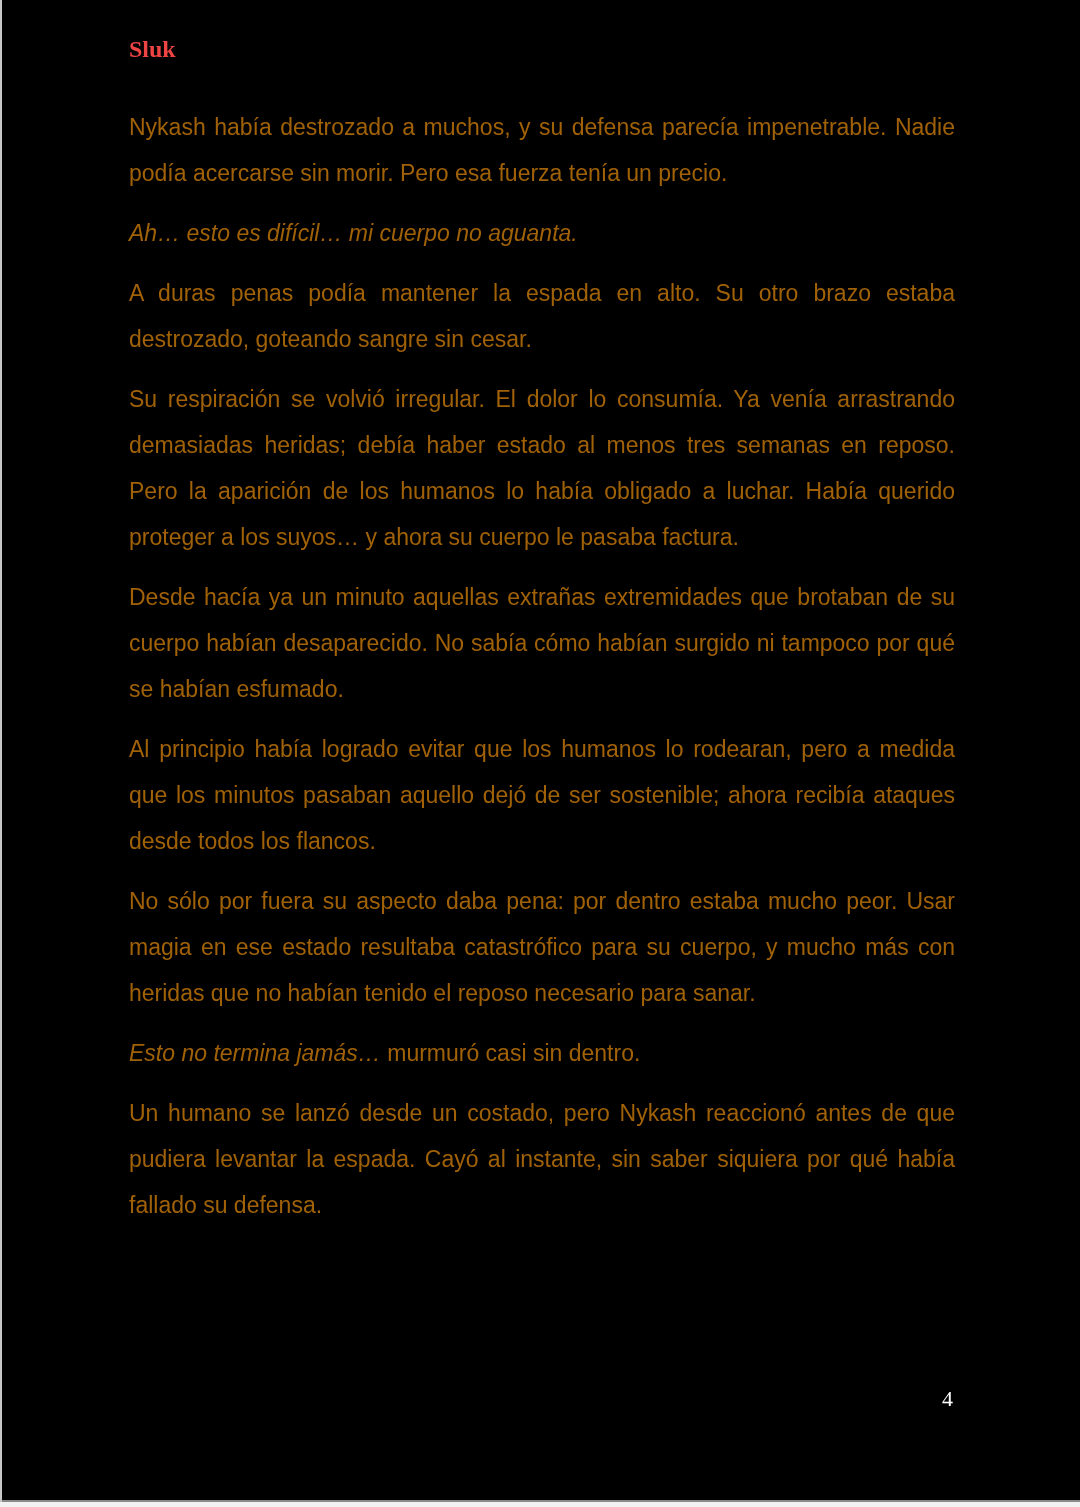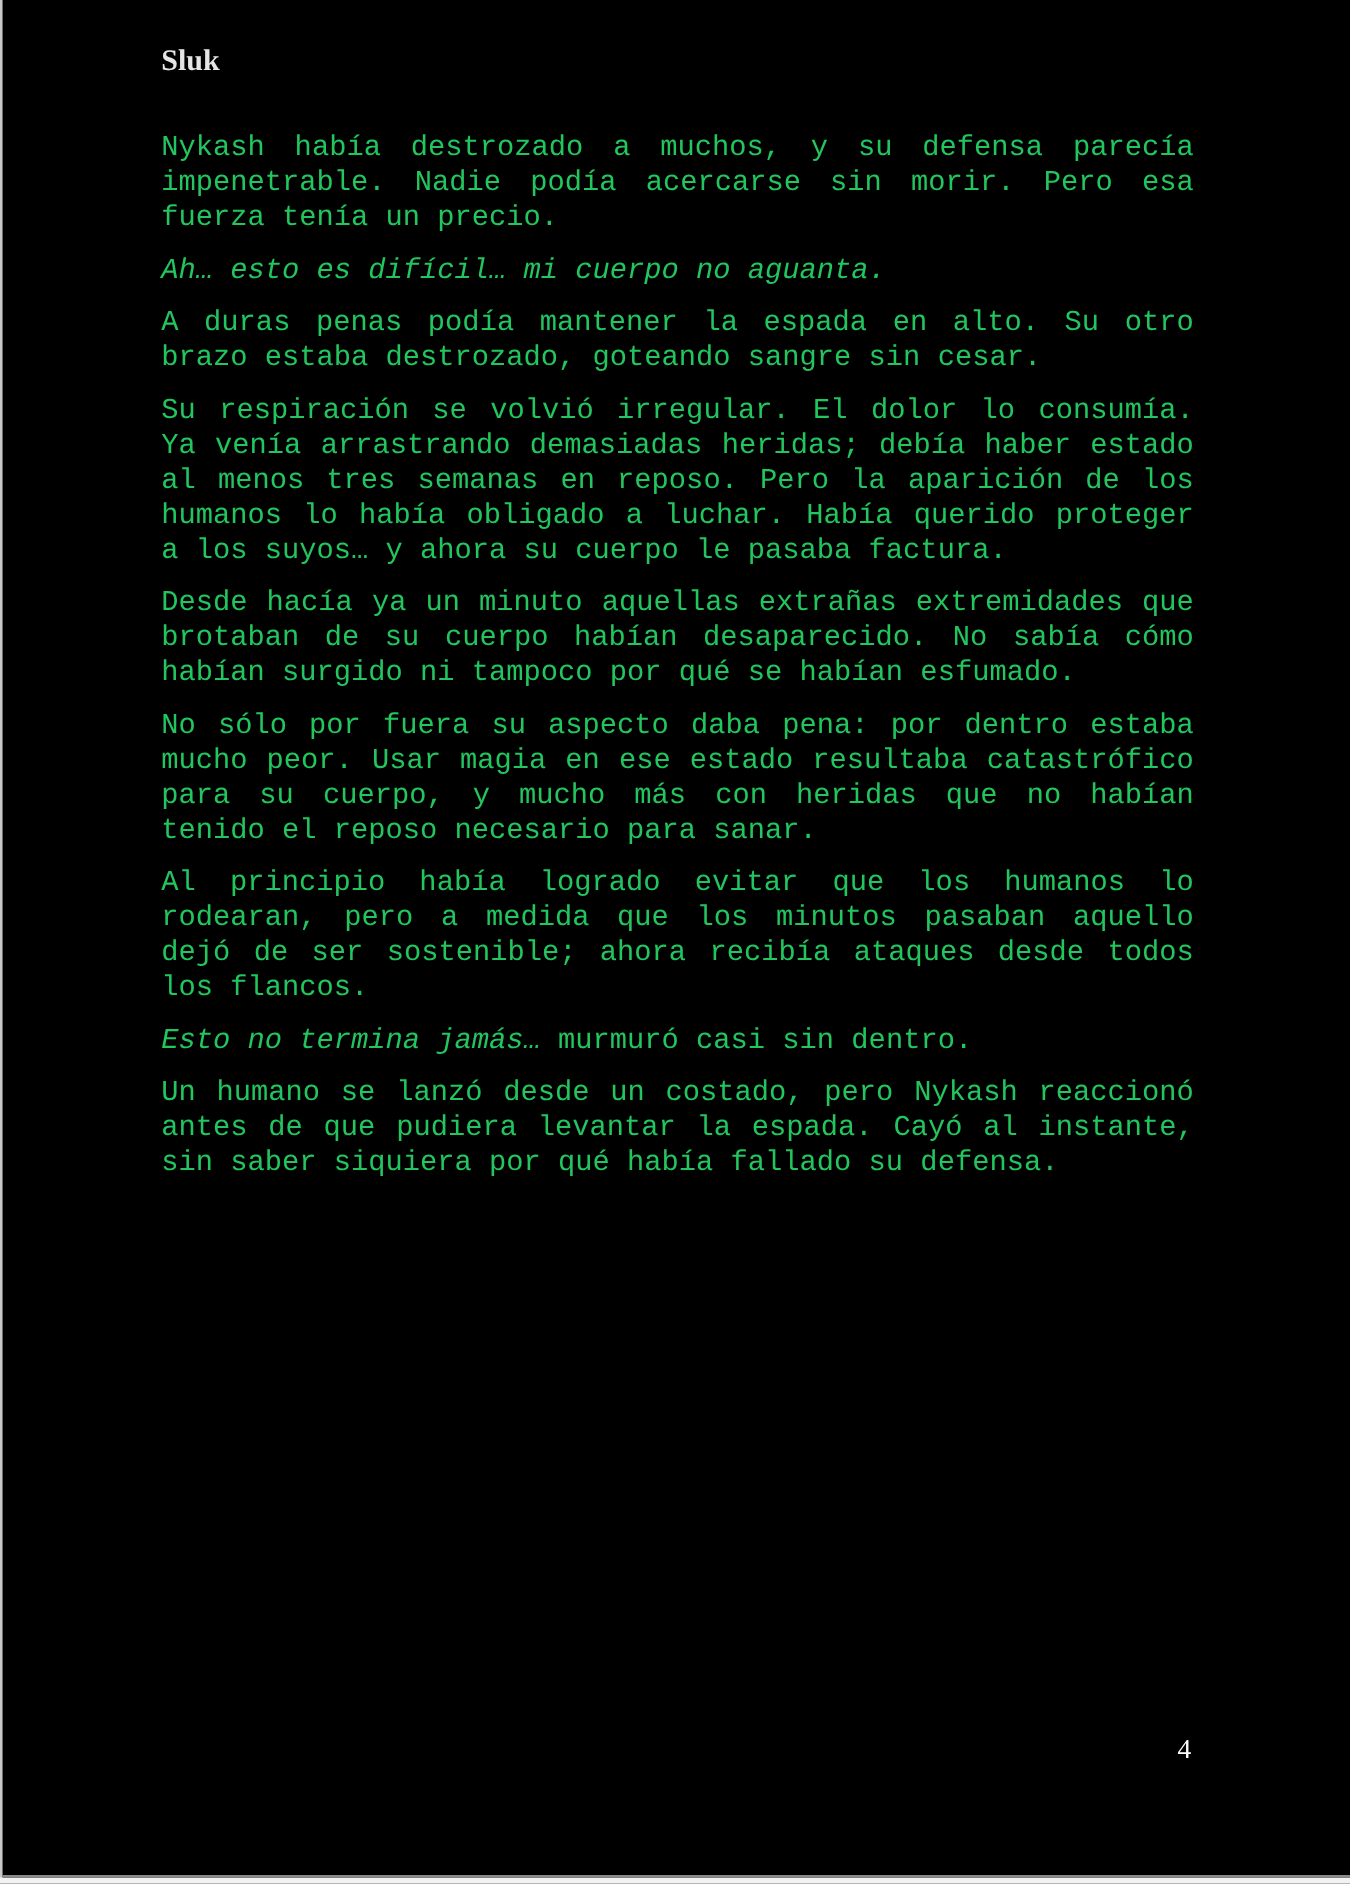--- a/index.html
+++ b/index.html
@@ -13,26 +13,26 @@
       background: #000;
       border-bottom: 2px solid #8a8a8a;
     }
     .left-edge {
       position: absolute; left: 0; top: 0; width: 2px; height: 1502px;
       background: #c8c8c8;
     }
     .header {
       position: absolute; left: 127px; top: 36px;
       font-family: "Liberation Serif", serif; font-weight: bold;
-      font-size: 24px; color: #e5e5e5; margin: 0;
+      font-size: 24px; color: #ef4444; margin: 0;
     }
     .body {
       position: absolute; left: 127px; top: 104px; width: 826px;
-      font-family: Liberation Mono, monospace;
-      font-size: 23px; line-height: 28px; color: #22c55e;
+      font-family: Liberation Sans, sans-serif;
+      font-size: 23px; line-height: 46px; color: #a16207;
     }
     .body p { margin: 0 0 14px 0; text-align: justify; }
     .body p.last-line-left { text-align: left; }
     .it { font-style: italic; text-align: right; }
     .page-number {
       position: absolute; left: 940px; top: 1386px;
       font-family: "Liberation Serif", serif; font-size: 22px; color: #fff;
     }
   </style>
 </head>
@@ -41,20 +41,20 @@
 <div class="left-edge"></div>
 <div class="page">
   <div class="header">Sluk</div>
 
   <div class="body">
     <p><span>Nykash había destrozado a muchos, y su defensa parecía impenetrable. Nadie podía acercarse sin morir. Pero esa fuerza tenía un precio.</span></p>
     <p class="last-line-left"><span class="it">Ah… esto es difícil… mi cuerpo no aguanta.</span></p>
     <p><span>A duras penas podía mantener la espada en alto. Su otro brazo estaba destrozado, goteando sangre sin cesar.</span></p>
     <p><span>Su respiración se volvió irregular. El dolor lo consumía. Ya venía arrastrando demasiadas heridas; debía haber estado al menos tres semanas en reposo. Pero la aparición de los humanos lo había obligado a luchar. Había querido proteger a los suyos… y ahora su cuerpo le pasaba factura.</span></p>
     <p><span>Desde hacía ya un minuto aquellas extrañas extremidades que brotaban de su cuerpo habían desaparecido. No sabía cómo habían surgido ni tampoco por qué se habían esfumado.</span></p>
+    <p><span>Al principio había logrado evitar que los humanos lo rodearan, pero a medida que los minutos pasaban aquello dejó de ser sostenible; ahora recibía ataques desde todos los flancos.</span></p>
     <p><span>No sólo por fuera su aspecto daba pena: por dentro estaba mucho peor. Usar magia en ese estado resultaba catastrófico para su cuerpo, y mucho más con heridas que no habían tenido el reposo necesario para sanar.</span></p>
-    <p><span>Al principio había logrado evitar que los humanos lo rodearan, pero a medida que los minutos pasaban aquello dejó de ser sostenible; ahora recibía ataques desde todos los flancos.</span></p>
     <p class="last-line-left"><span class="it">Esto no termina jamás…</span><span> murmuró casi sin dentro.</span></p>
     <p><span>Un humano se lanzó desde un costado, pero Nykash reaccionó antes de que pudiera levantar la espada. Cayó al instante, sin saber siquiera por qué había fallado su defensa.</span></p>
   </div>
 
   <div class="page-number">4</div>
 </div>
 
 </body></html>

